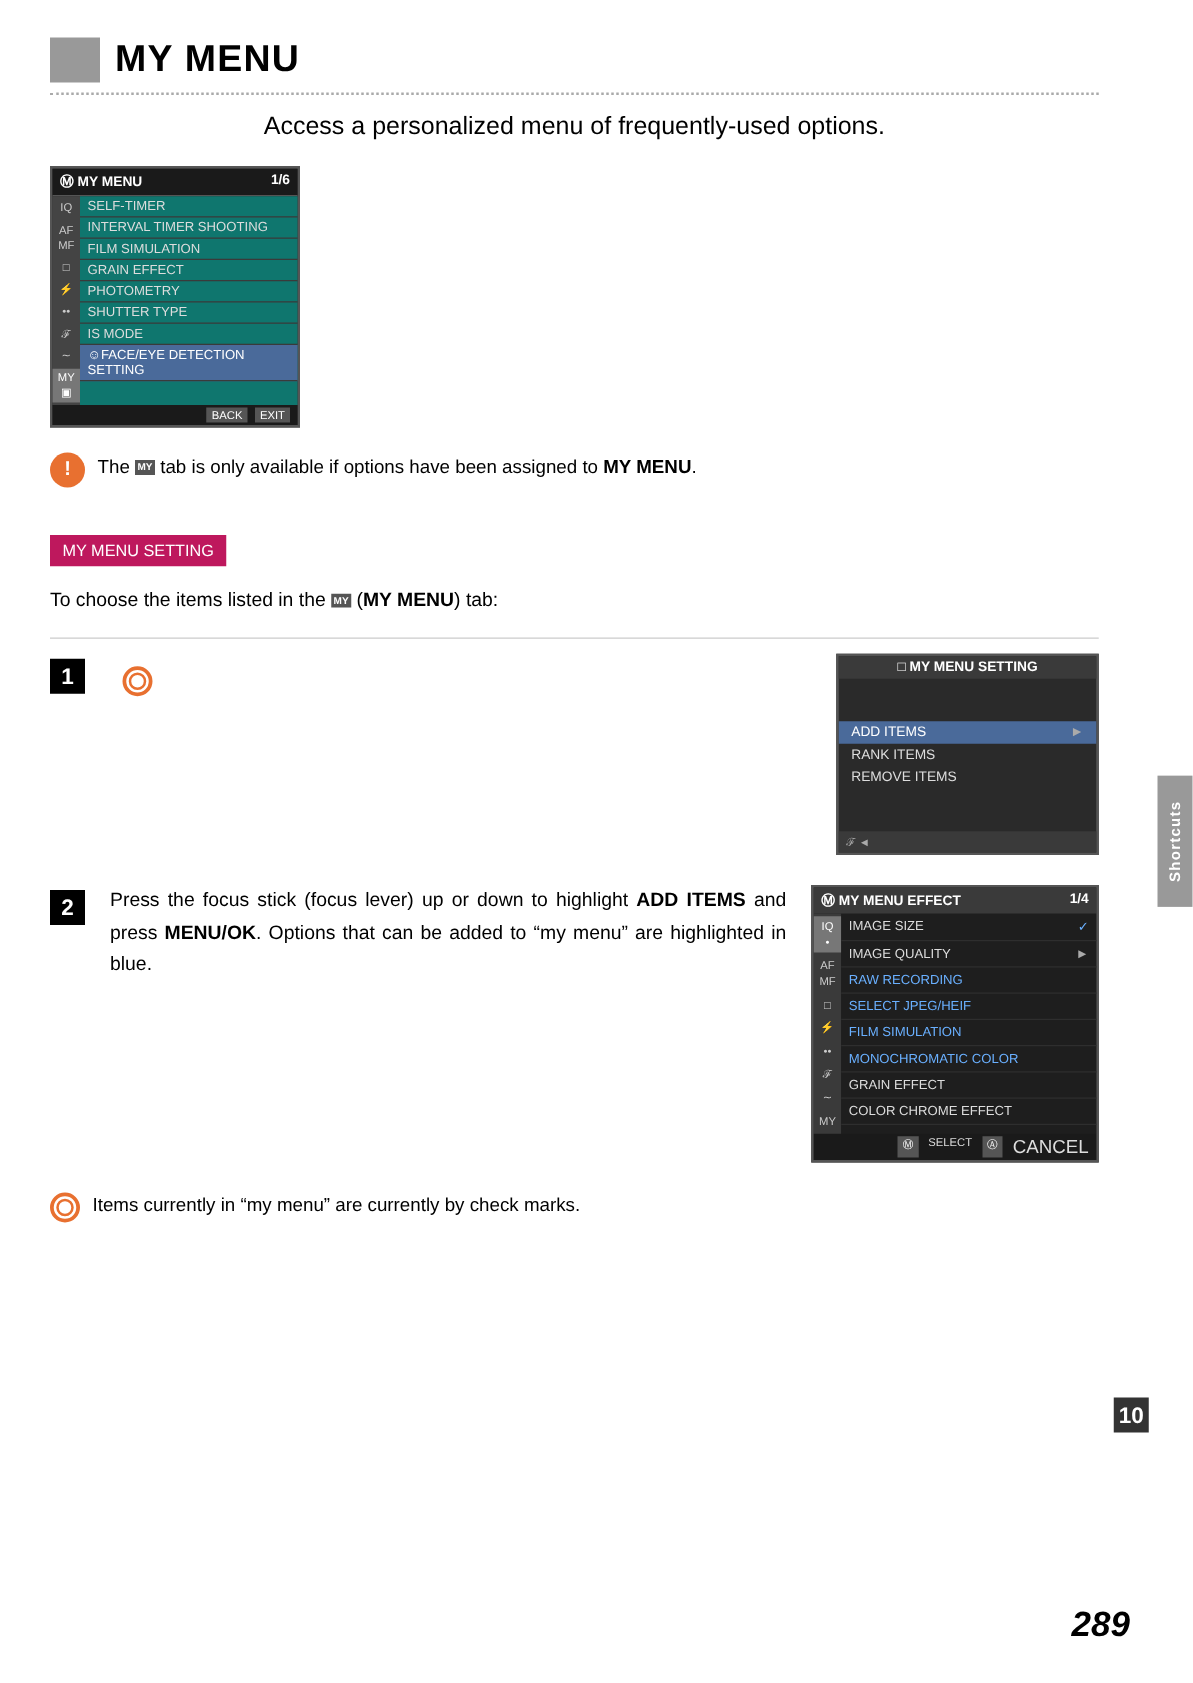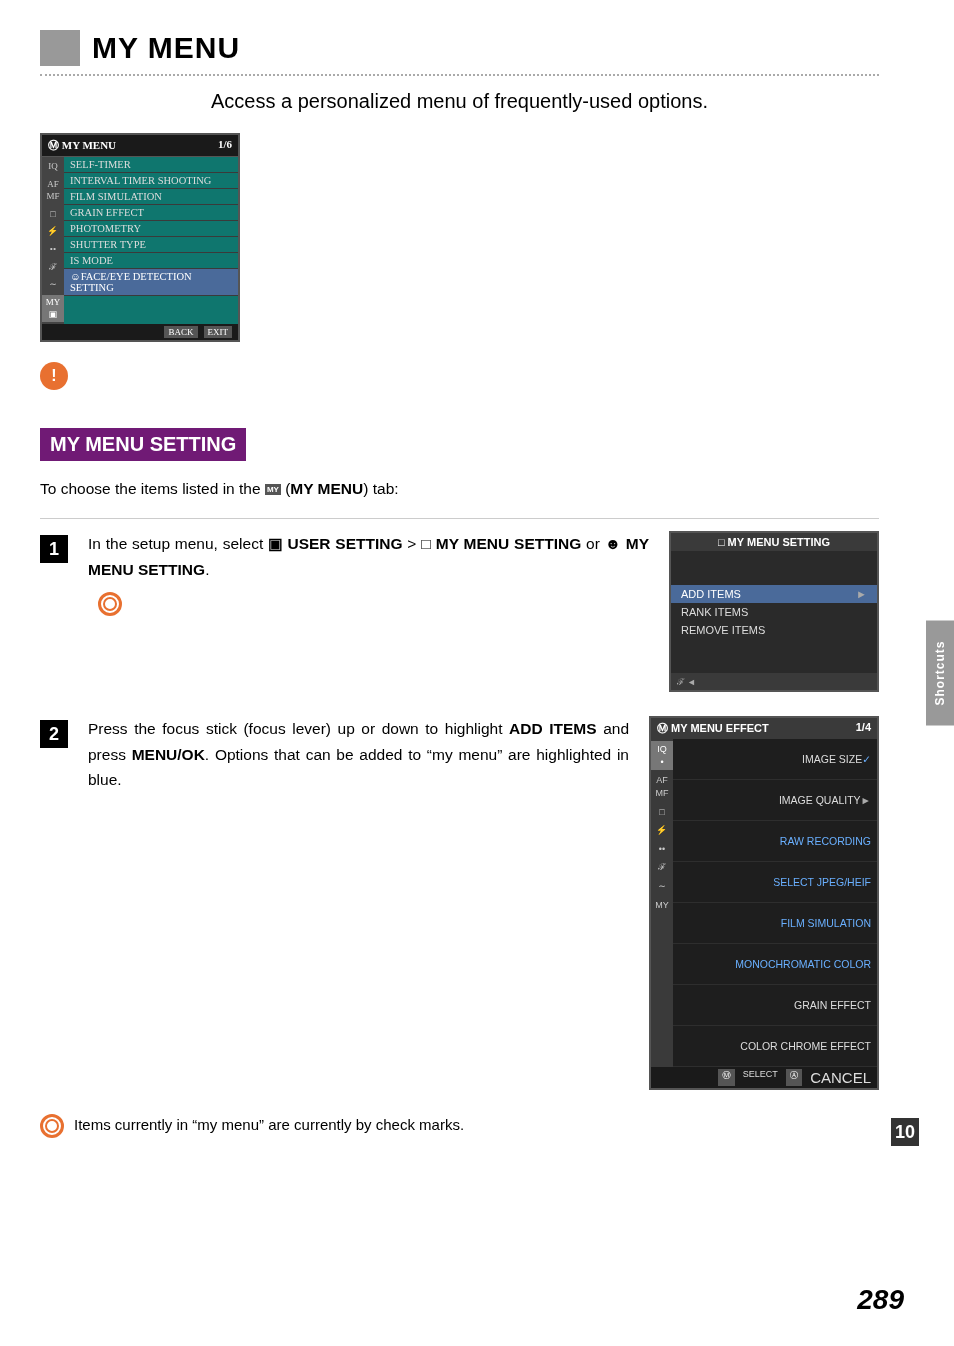--- a/index.html
+++ b/index.html
@@ -123,21 +123,20 @@
     }
 
     
     .camera-menu-box {
       width: 200px;
       flex-shrink: 0;
       border: 2px solid #555;
       background: #2a2a2a;
       color: #e0e0e0;
       font-size: 11px;
-      font-family: Liberation Serif, serif;
     }
 
     .camera-menu-header {
       display: flex;
       justify-content: space-between;
       padding: 3px 6px;
       background: #1a1a1a;
       color: #fff;
       font-size: 11px;
       font-weight: bold;
@@ -221,24 +220,24 @@
       text-align: justify;
       flex: 1;
     }
 
     .note-text strong {
       font-weight: 900;
     }
 
     
     .subsection-heading {
-      background: #701a75;
-      color: #fff;
-      font-size: 20px;
-      font-weight: 700;
+      background: #be185d;
+      color: #fff;
+      font-size: 13px;
+      font-weight: 400;
       padding: 5px 10px;
       margin: 20px 0 16px 0;
       display: inline-block;
       width: auto;
     }
 
     .subsection-intro {
       font-size: 15.5px;
       margin-bottom: 18px;
       line-height: 1.5;
@@ -399,26 +398,26 @@
       background: #777;
       color: #fff;
     }
 
     .camera-menu-items-lg {
       flex: 1;
       background: #1e1e1e;
     }
 
     .camera-menu-item-lg {
-      padding: 14px 6px;
+      padding: 4px 6px;
       font-size: 10.5px;
       color: #ddd;
       border-bottom: 1px solid #2e2e2e;
       display: flex;
-      justify-content: flex-end;
+      justify-content: space-between;
     }
 
     .camera-menu-item-lg.highlighted-blue {
       color: #6ab0ff;
     }
 
     .camera-menu-item-lg.normal {
       color: #ddd;
     }
 
@@ -558,42 +557,42 @@
         <div class="camera-menu-footer">
           <span class="footer-btn">BACK</span>
           <span class="footer-btn">EXIT</span>
         </div>
       </div>
     </div>
 
     
     <div class="note-box">
       <div class="warn-icon-circle">!</div>
+      <p class="note-text">
+        The <span class="my-badge">MY</span> tab is only available if options have been assigned to <strong>MY MENU</strong>.
+      </p>
     </div>
 
     
     <div class="subsection-heading">
       <span>MY MENU SETTING</span>
     </div>
 
     <p class="subsection-intro">
       To choose the items listed in the <span class="my-badge">MY</span> (<strong>MY MENU</strong>) tab:
     </p>
 
     <hr class="thin-rule">
 
     
     <div class="step-container">
       <div class="step-number">
         <span>1</span>
       </div>
       <div class="step-content">
-        <p class="step-text">
-          In the setup menu, select <strong>▣ USER SETTING</strong> &gt; <strong>□ MY MENU SETTING</strong> or <strong>☻ MY MENU SETTING</strong>.
-        </p>
 
         <div class="step-note">
           <div style="display:flex;flex-direction:column;gap:0;">
             <div class="orange-circle-icon">
               <div class="orange-circle-inner"></div>
             </div>
           </div>
         </div>
       </div>
 

